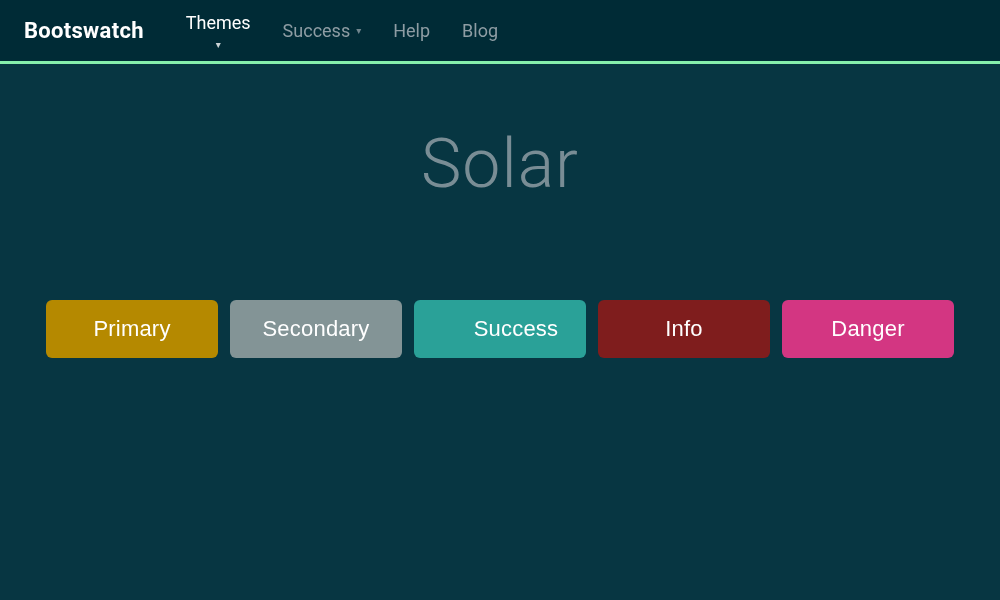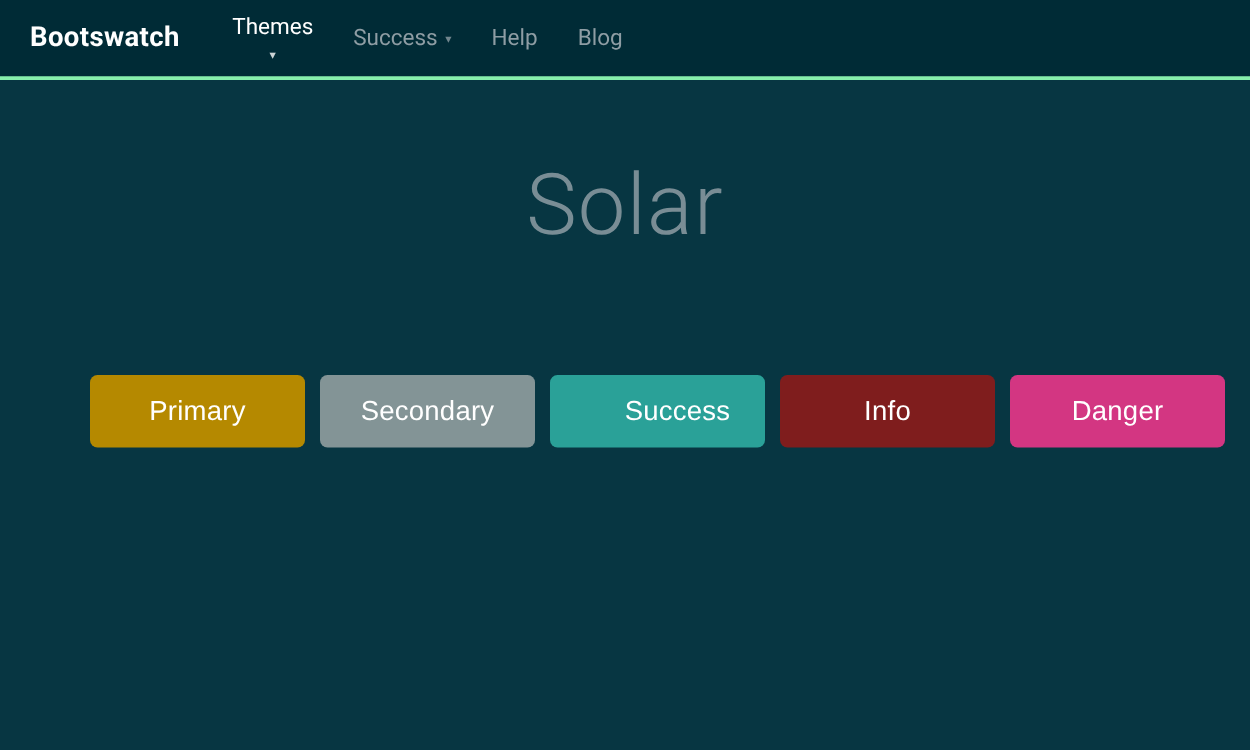--- a/index.html
+++ b/index.html
@@ -89,21 +89,21 @@
       font-size: 22px;
       font-weight: 400;
       letter-spacing: 0.3px;
       opacity: 0.8;
     }
 
     
     .buttons-section {
       display: flex;
       align-items: center;
-      justify-content: flex-end;
+      justify-content: center;
       gap: 12px;
       padding: 40px 20px 20px;
       flex-wrap: wrap;
     }
 
     .btn {
       padding: 16px 0;
       width: 172px;
       font-size: 22px;
       font-weight: 500;

